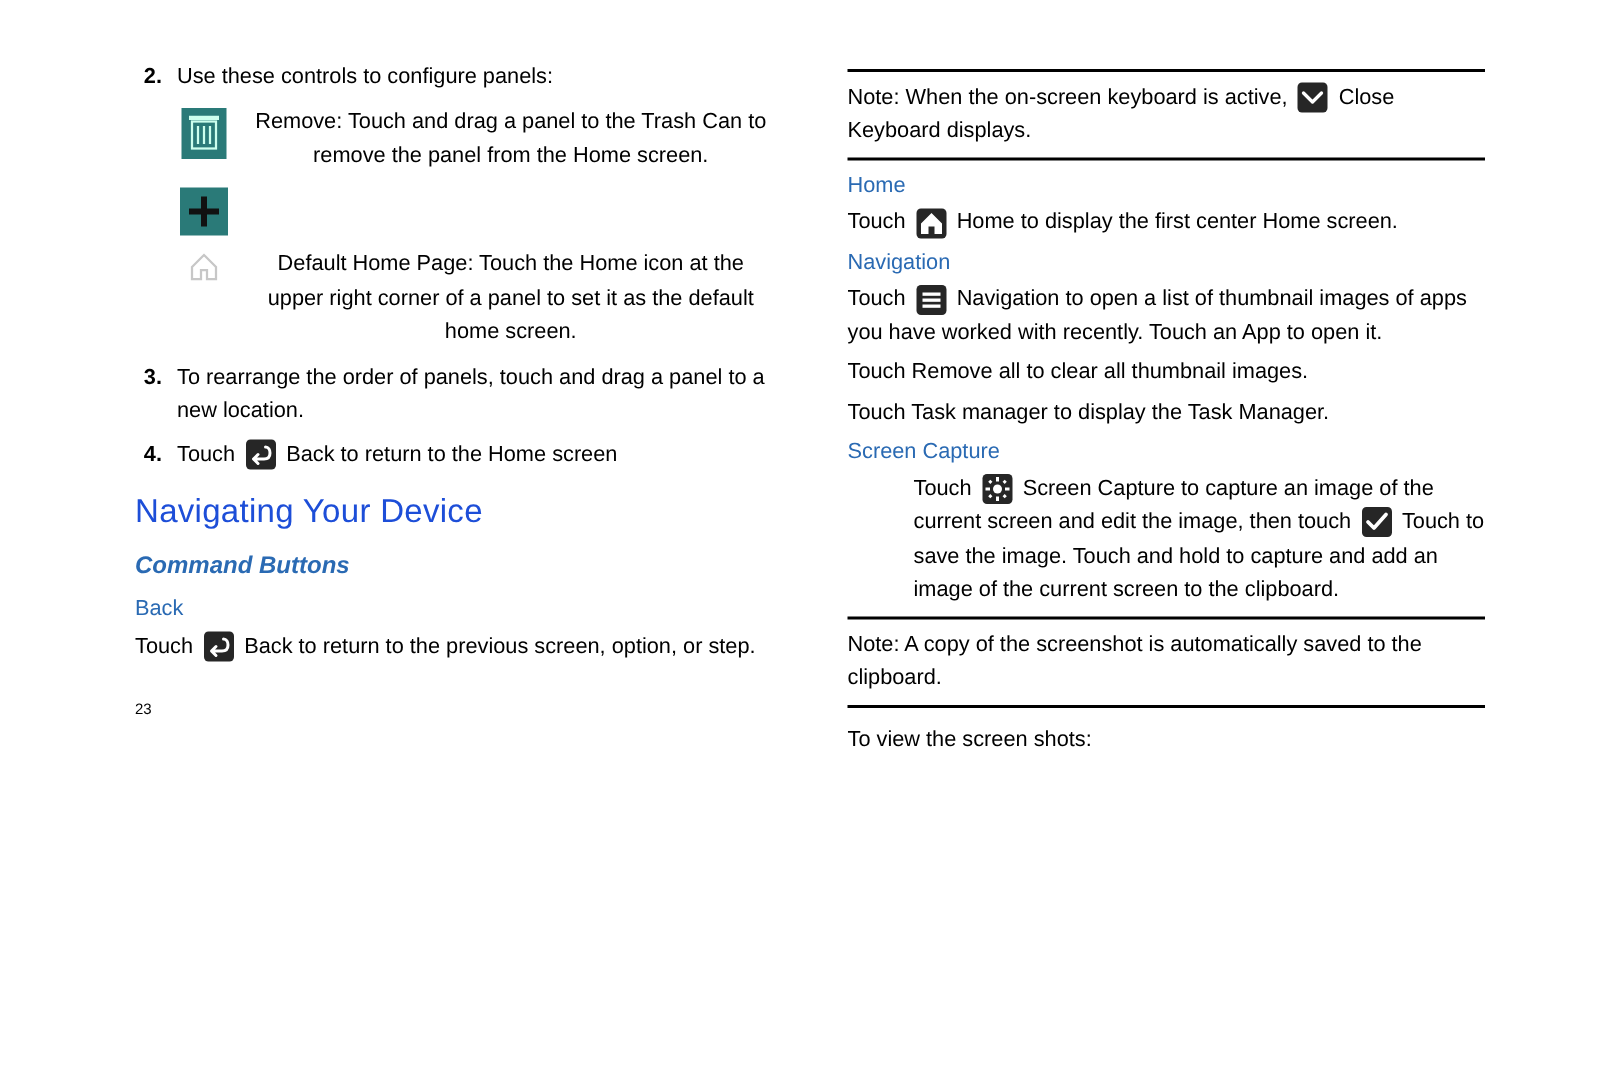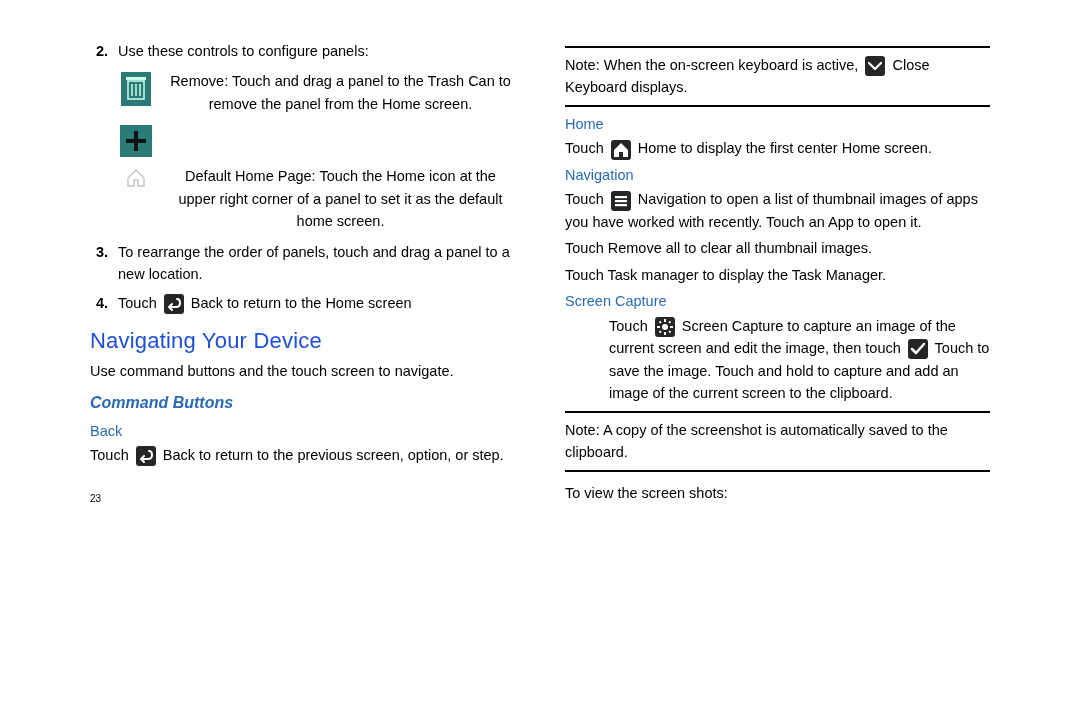--- a/index.html
+++ b/index.html
@@ -184,21 +184,20 @@
         <span class="ic ic-back-inline">
           <svg viewBox="0 0 20 20" width="20" height="20">
               <path d="M13 5 C15 5 16 7 16 9 C16 11 15 13 12 13 L6 13 M8 10 L5 13 L8 16" fill="none" stroke="#fff" stroke-width="2" stroke-linecap="round" stroke-linejoin="round"></path>
             </svg>
         </span>
         <b>Back</b><span> to return to the Home screen</span>
       </span>
     </div>
 
     <div class="h2">Navigating Your Device</div>
-    <div class="para">Use command buttons and the touch screen to navigate.</div>
 
     <div class="h3">Command Buttons</div>
     <div class="h4">Back</div>
     <div class="para">
       <span>Touch </span>
       <span class="ic ic-back-inline">
         <svg viewBox="0 0 20 20" width="20" height="20">
             <path d="M13 5 C15 5 16 7 16 9 C16 11 15 13 12 13 L6 13 M8 10 L5 13 L8 16" fill="none" stroke="#fff" stroke-width="2" stroke-linecap="round" stroke-linejoin="round"></path>
           </svg>
       </span>

